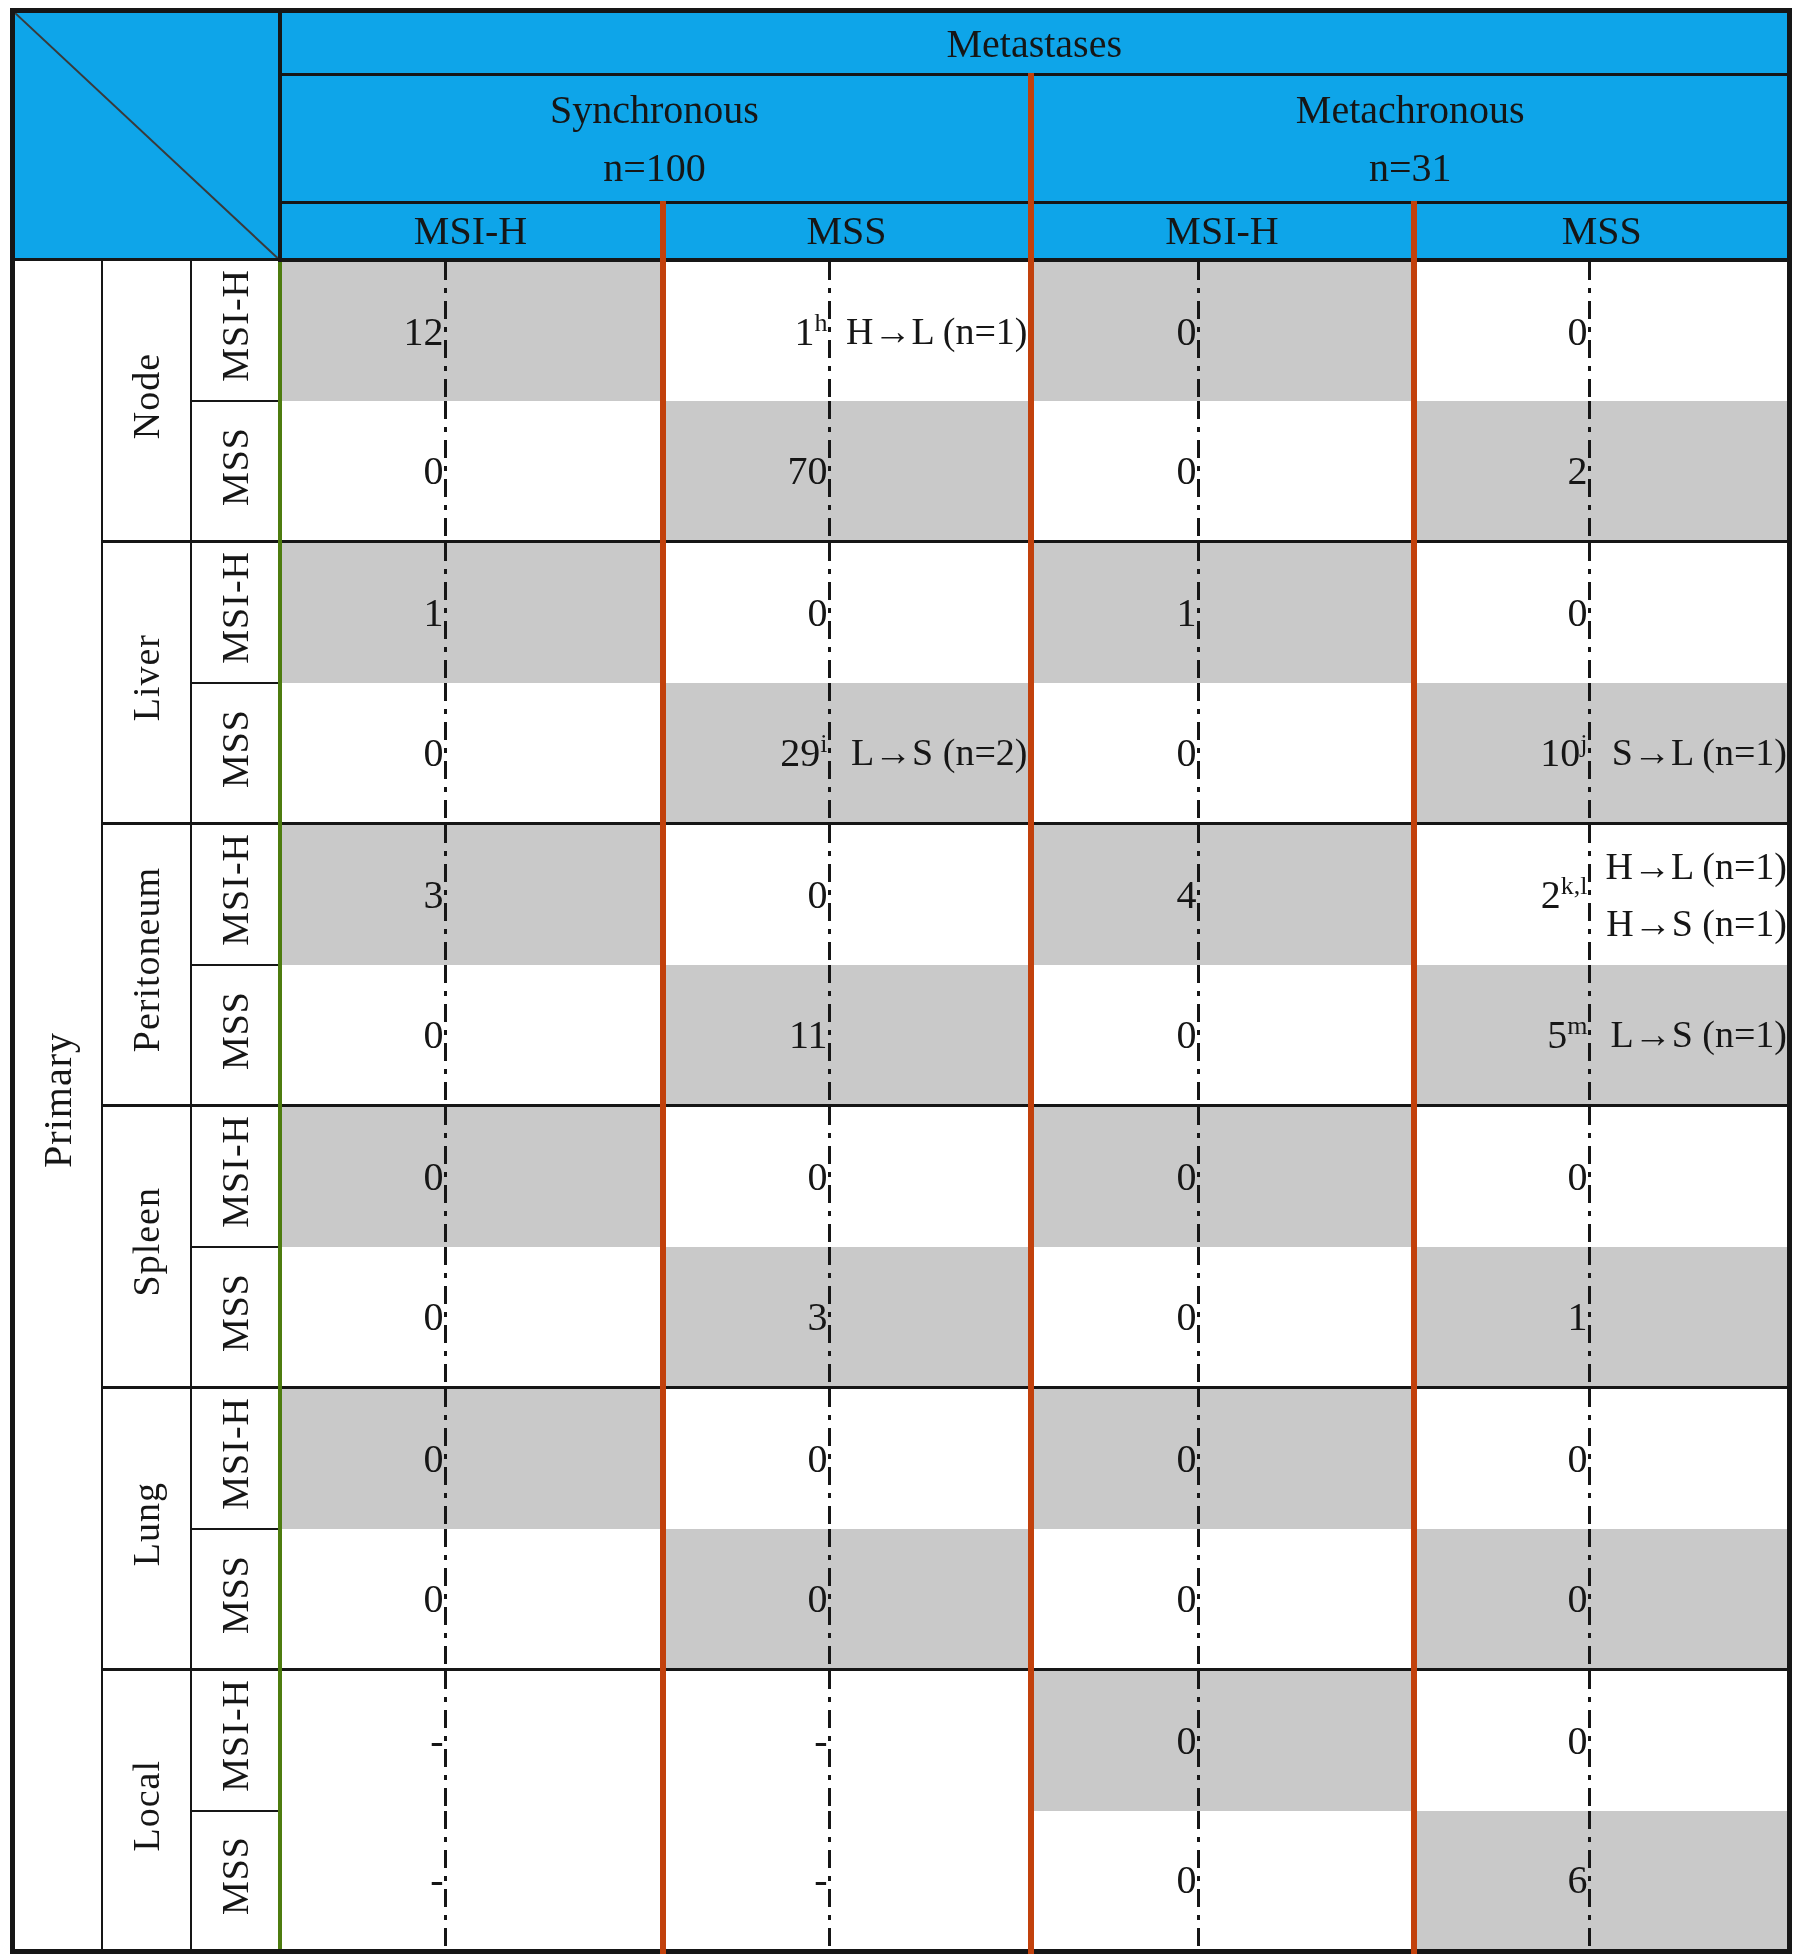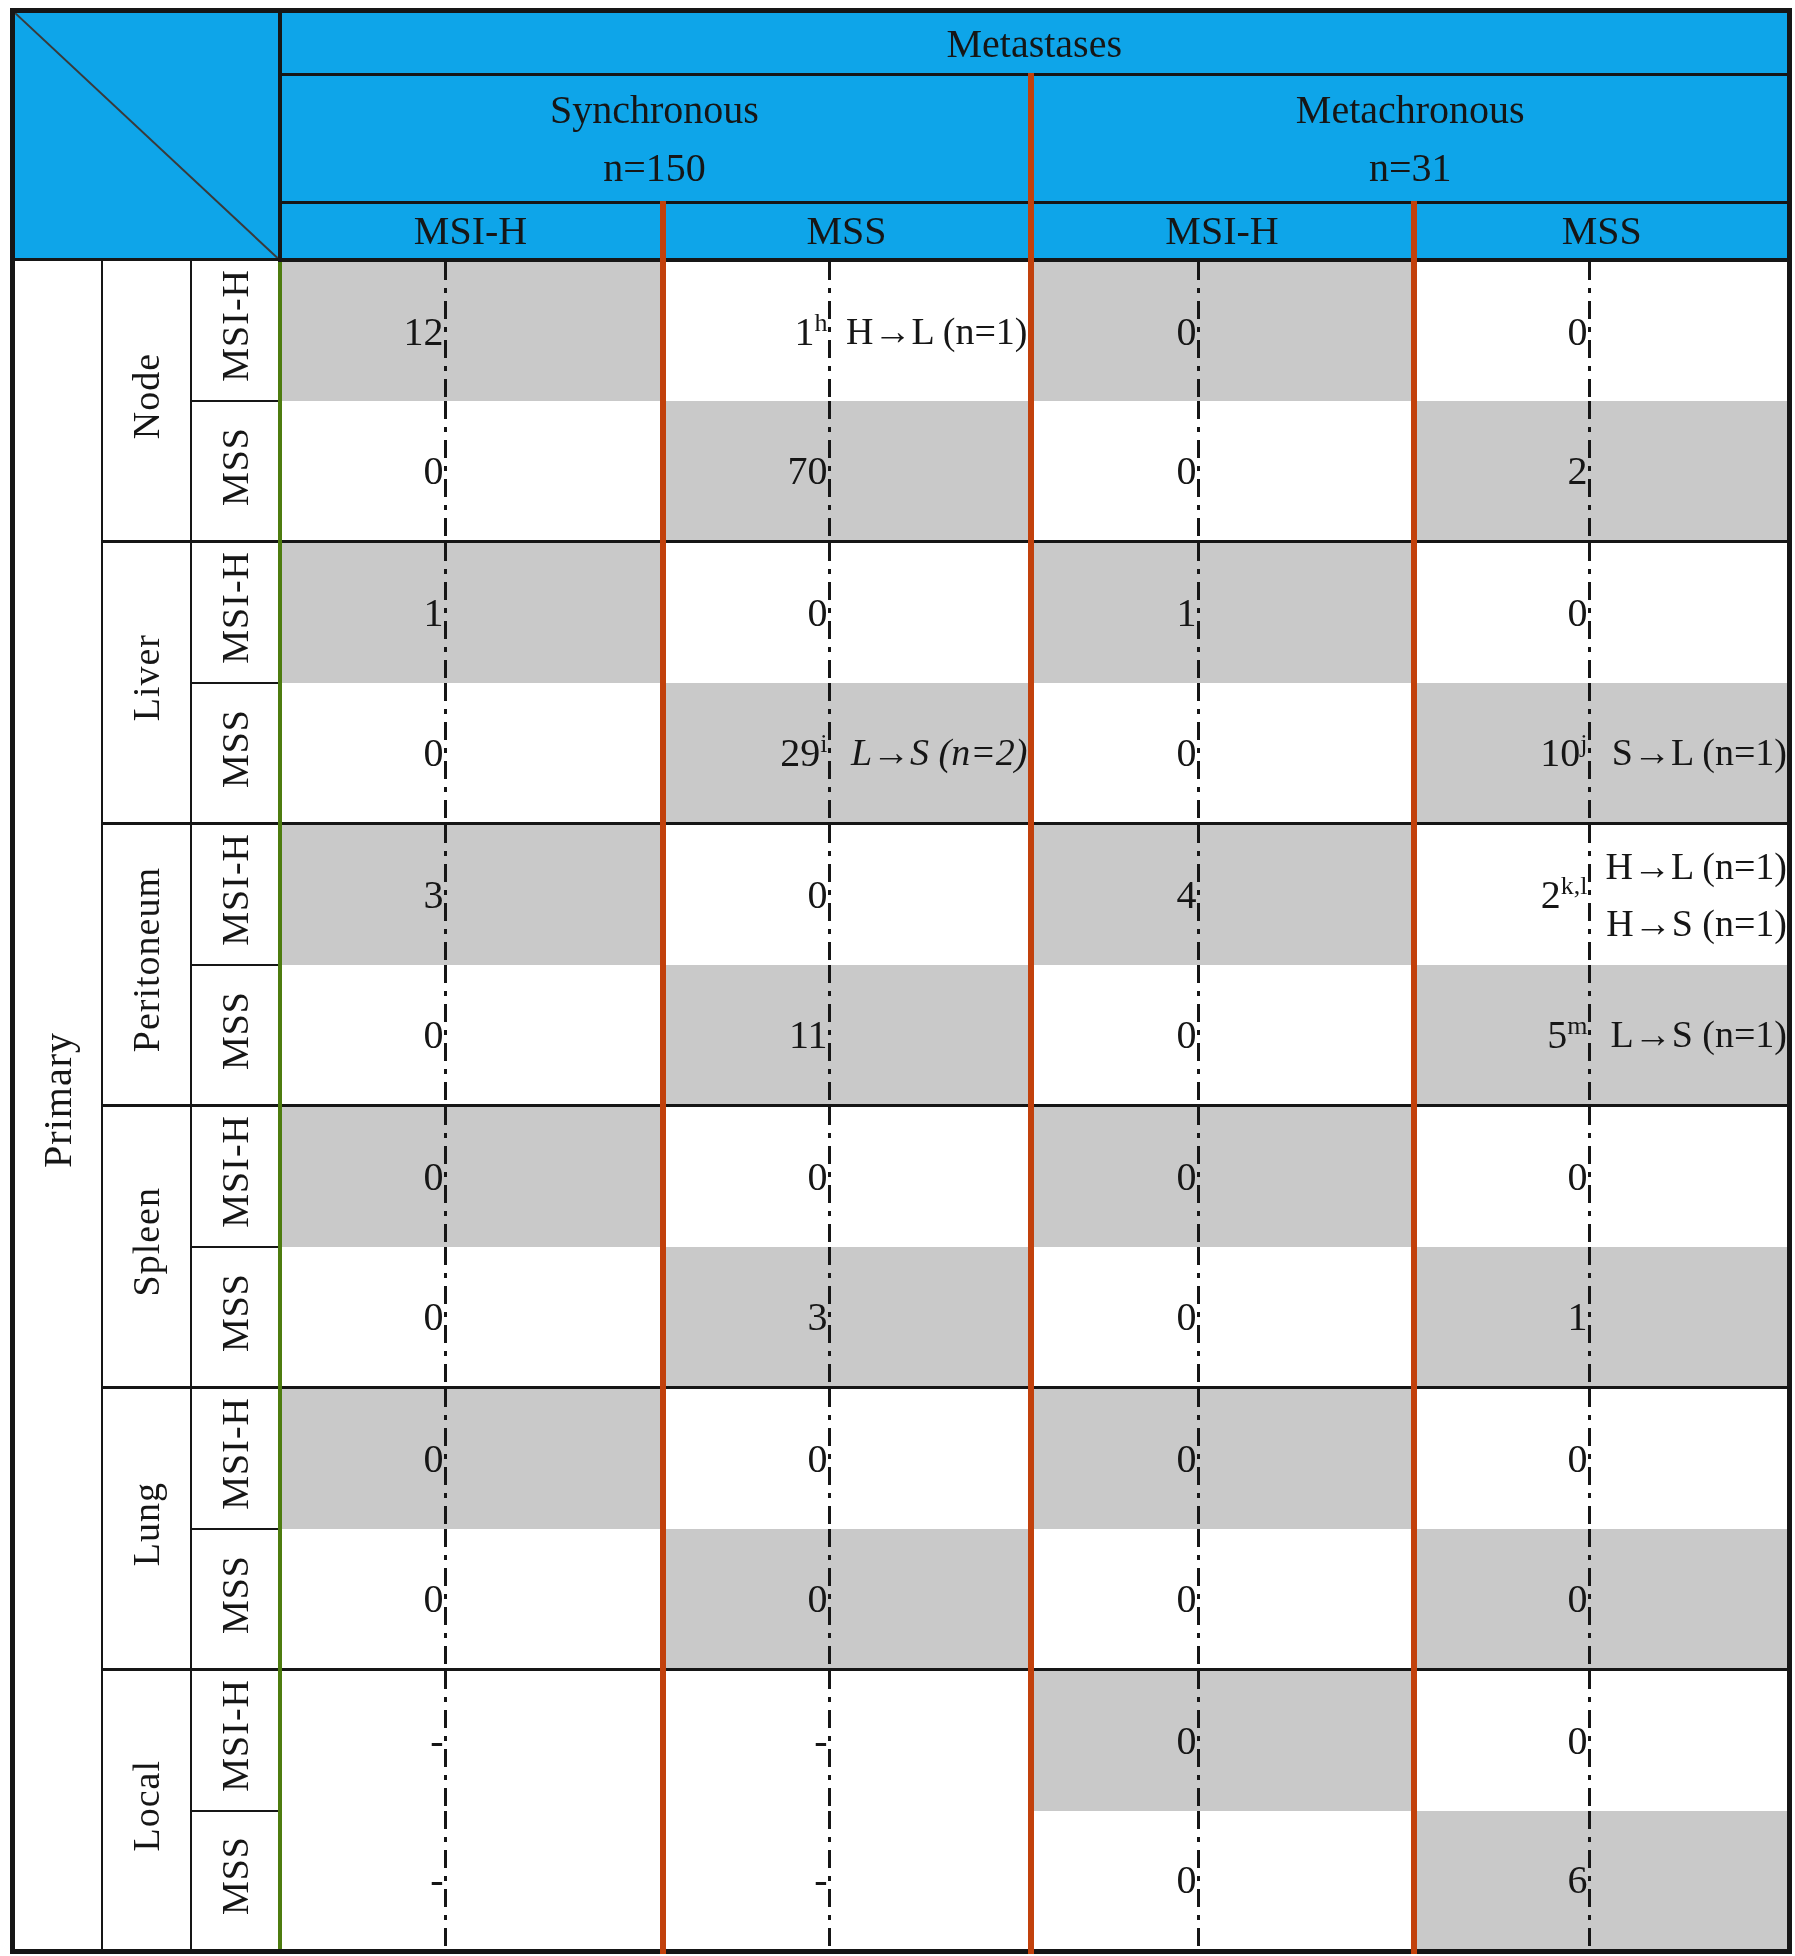--- a/index.html
+++ b/index.html
@@ -95,21 +95,21 @@
         <th class="corner" colspan="3" rowspan="3">
           <svg viewBox="0 0 100 100" preserveAspectRatio="none">
             <line x1="0" y1="0" x2="100" y2="100" stroke="#3a3a3a" stroke-width="2" vector-effect="non-scaling-stroke"></line>
           </svg>
         </th>
         <th class="h-metastases" colspan="8">Metastases</th>
       </tr>
       <tr class="r-sections">
         <th class="h-section bl-thick" colspan="4">
           <div class="h-line">Synchronous</div>
-          <div class="h-line">n=150</div>
+          <div class="h-line">n=100</div>
         </th>
         <th class="h-section bl-mid" colspan="4">
           <div class="h-line">Metachronous</div>
           <div class="h-line">n=31</div>
         </th>
       </tr>
       <tr class="r-subcols">
         <th class="h-sub bl-thick" colspan="2">MSI-H</th>
         <th class="h-sub bl-mid" colspan="2">MSS</th>
         <th class="h-sub bl-mid" colspan="2">MSI-H</th>
@@ -153,21 +153,21 @@
           <td class="val bl-mid" style="background-color: rgb(201, 201, 201);"><span>1</span></td>
           <td class="note dash" style="background-color: rgb(201, 201, 201);"></td>
           <td class="val bl-mid"><span>0</span></td>
           <td class="note dash"></td>
         </tr>
         <tr>
           <td class="rowlabel second"><span class="vert">MSS</span></td>
           <td class="val bl-thick"><span>0</span></td>
           <td class="note dash"></td>
           <td class="val bl-mid" style="background-color: rgb(201, 201, 201);"><span>29</span><sup>i</sup></td>
-          <td class="note dash" style="background-color: rgb(201, 201, 201); font-style: italic;">
+          <td class="note dash" style="background-color: rgb(201, 201, 201);">
             <div class="note-line">L→S (n=2)</div>
           </td>
           <td class="val bl-mid"><span>0</span></td>
           <td class="note dash"></td>
           <td class="val bl-mid" style="background-color: rgb(201, 201, 201);"><span>10</span><sup>j</sup></td>
           <td class="note dash" style="background-color: rgb(201, 201, 201);">
             <div class="note-line">S→L (n=1)</div>
           </td>
         </tr>
         <tr class="group-start">

